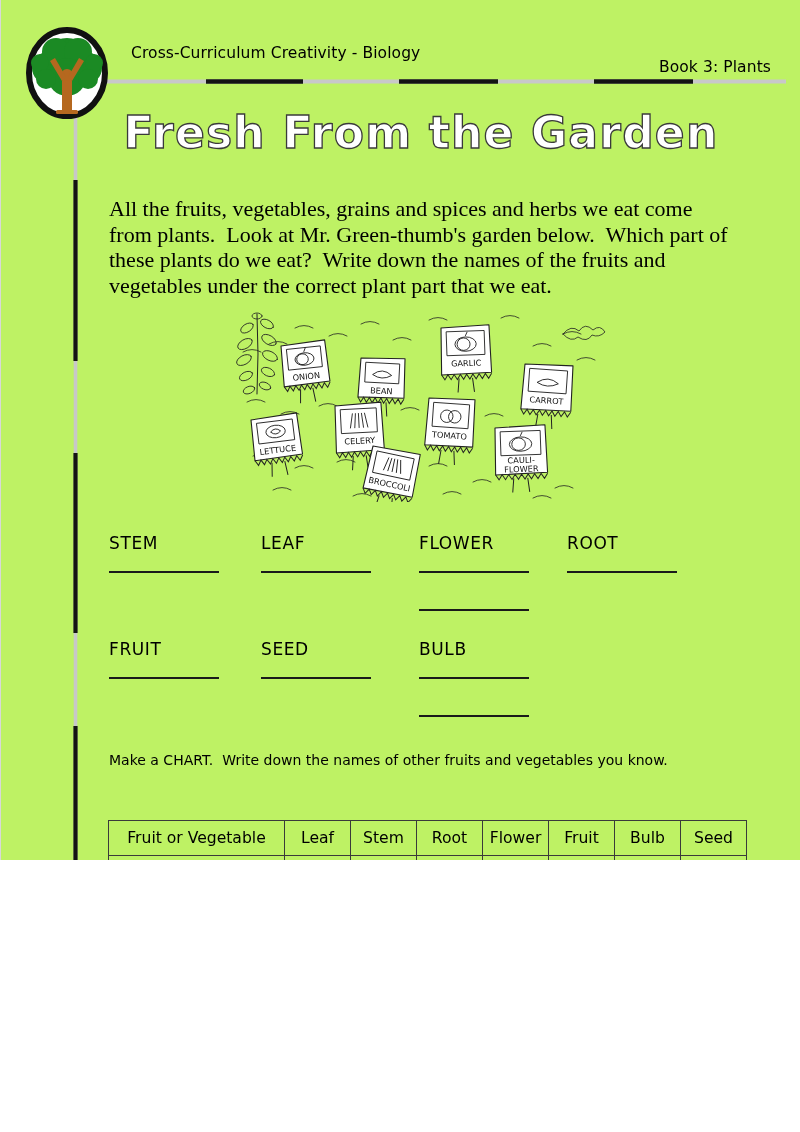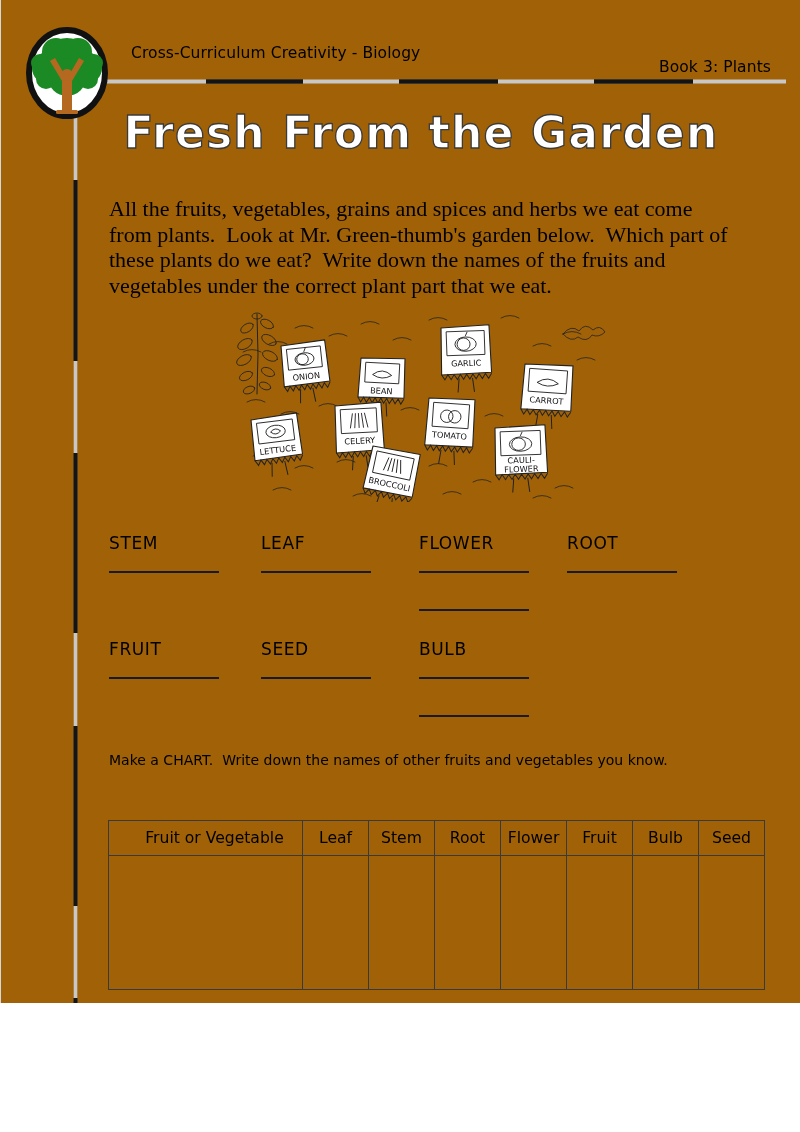--- a/index.html
+++ b/index.html
@@ -6,22 +6,22 @@
     margin: 0;
     padding: 0;
     background: #ffffff;
   }
   body {
     font-family: "DejaVu Sans", sans-serif;
   }
   .page {
     position: relative;
     width: 800px;
-    height: 1003px;
-    background: #a16207;
+    height: 860px;
+    background: #bef264;
     overflow: hidden;
     border-left: 1px solid #d8d8d8;
     box-sizing: border-box;
   }
 
   
   .logo-badge {
     position: absolute;
     left: 25px;
     top: 27px;
@@ -163,21 +163,21 @@
     text-align: center;
     padding: 0;
   }
   table.chart-table th {
     height: 34px;
     line-height: 34px;
   }
   table.chart-table td {
     height: 133px;
   }
-  table.chart-table th.col-name { width: 175px; padding-left: 18px; }
+  table.chart-table th.col-name { width: 175px; }
   table.chart-table th.col-part { width: 65px; }
 
   
   .footer {
     position: absolute;
     left: 98px;
     top: 1083px;
     width: 645px;
     height: 26px;
   }

